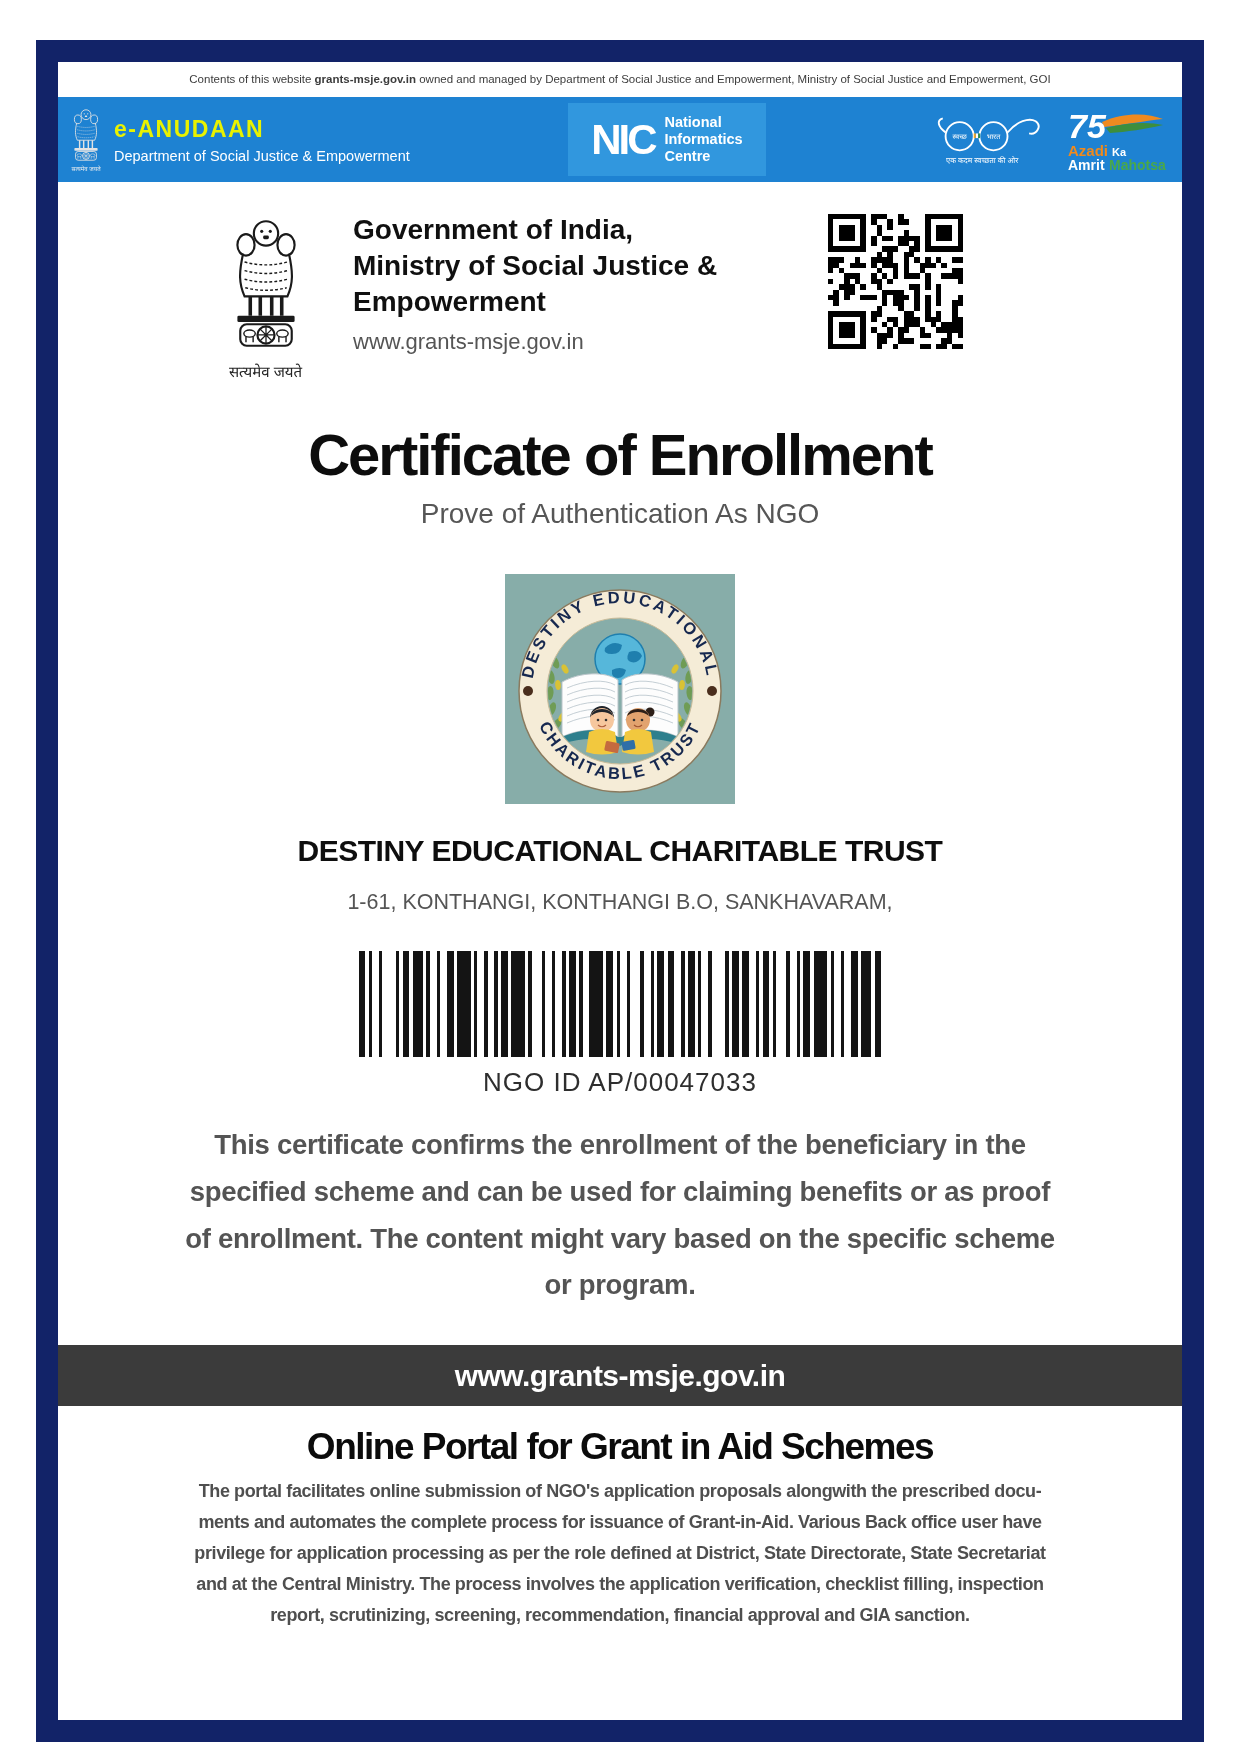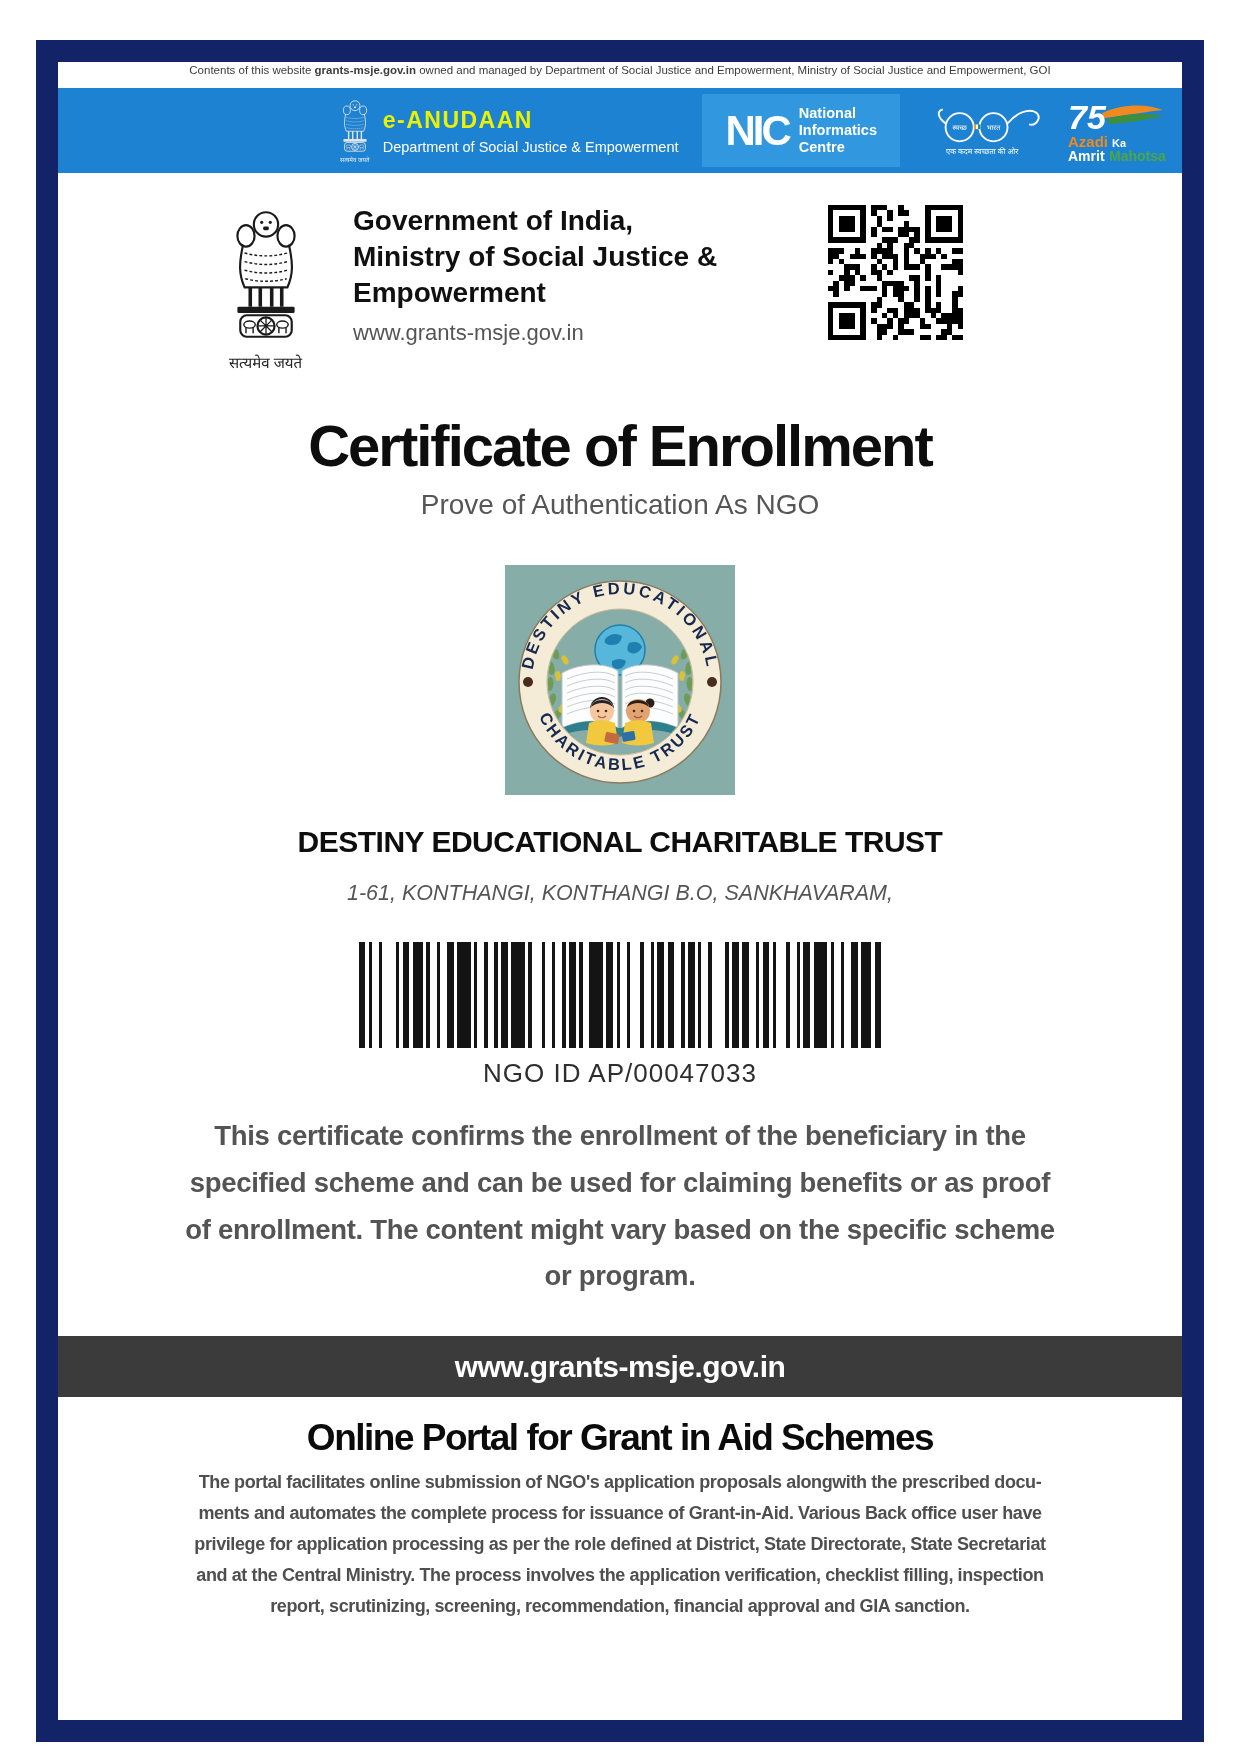--- a/index.html
+++ b/index.html
@@ -4,24 +4,24 @@
 <style>
   :root{
     --navy:#122368; --band:#1e82d2; --nicblue:#3197de; --yellow:#e9f200; --darkbar:#3b3b3b;
   }
   *{box-sizing:border-box;}
   body{margin:0; background:#fff; font-family:"Liberation Sans","DejaVu Sans",sans-serif;}
   .page{position:relative; width:1240px; height:1755px; background:#fff; overflow:hidden;}
   .frame{position:absolute; left:36px; top:40px; width:1168px; height:1702px; background:var(--navy); padding:22px;}
   .content{background:#fff; width:1124px; height:1658px; overflow:hidden;}
 
-  .disclaimer{text-align:center; font-size:11.5px; color:#3c3c3c; line-height:1.5;}
+  .disclaimer{text-align:center; font-size:11.5px; color:#3c3c3c; padding-top:9px; line-height:1.5;}
   .disclaimer b{font-weight:bold;}
 
-  .band{margin-top:9px; height:85px; background:var(--band); display:flex; align-items:center; justify-content:flex-end; padding:0 12px 0 10px;gap:24px;}
+  .band{margin-top:9px; height:85px; background:var(--band); display:flex; align-items:center; justify-content:space-between; padding:0 12px 0 10px;gap:24px;}
   .brand{display:flex; align-items:center; gap:10px;}
   .brand-emblem{text-align:center; color:#e3e3e3;}
   .brand-emblem svg{display:block; width:36px; height:58px;}
   .brand-emblem .cap{font-size:6px; color:#f0f0f0; margin-top:1px;}
   .brand-text .app{color:var(--yellow); font-weight:bold; font-size:23px; letter-spacing:1.5px;}
   .brand-text .dept{color:#fff; font-size:14.5px; margin-top:5px;}
 
   .nic-block{background:var(--nicblue); display:flex; align-items:center; gap:10px; padding:6px 23px; height:73px;}
   .nic-glyph{color:#fff; font-weight:bold; font-size:42px; letter-spacing:-3px; line-height:1;}
   .nic-text{color:#fff; font-weight:bold; font-size:14.5px; line-height:1.18;}
@@ -39,21 +39,21 @@
   .qr{width:135px; height:135px; flex:0 0 auto; margin-top:2px;}
   .qr svg{width:135px; height:135px; shape-rendering:crispEdges;}
 
   .cert-title{text-align:center; font-size:58px; font-weight:bold; color:#0d0d0d; margin-top:40px; letter-spacing:-2px;}
   .cert-sub{text-align:center; font-size:28px; color:#565656; margin-top:10px;}
 
   .ngo-logo{width:230px; height:230px; margin:44px auto 0;}
   .ngo-logo svg{width:230px; height:230px; display:block;}
 
   .org-name{text-align:center; font-size:30px; font-weight:bold; color:#0e0e0e; margin-top:30px; letter-spacing:-0.5px;}
-  .address{text-align:center; font-size:21.5px; color:#555; margin-top:14px; line-height:1.9;font-style:italic;}
+  .address{text-align:center; font-size:21.5px; color:#555; margin-top:14px; line-height:1.9;}
 
   .barcode{display:flex; justify-content:center; align-items:stretch; height:106px; margin-top:28px;}
   .barcode div{flex:0 0 auto; height:100%;}
   .ngo-id{text-align:center; font-size:26px; color:#2e2e2e; margin-top:10px; letter-spacing:1px;}
 
   .description{text-align:center; font-size:27.5px; font-weight:bold; color:#545454; margin-top:24px; line-height:1.7; letter-spacing:-0.3px; padding:0 45px;}
 
   .url-bar{margin-top:36px; height:61px; background:var(--darkbar); color:#fff; font-size:30px; font-weight:bold; display:flex; align-items:center; justify-content:center; letter-spacing:-0.5px;}
   .portal-heading{text-align:center; font-size:37px; font-weight:bold; color:#0b0b0b; margin-top:20px; letter-spacing:-1.5px;}
   .portal-para{text-align:center; font-size:18px; font-weight:bold; color:#4f4f4f; margin-top:8px; line-height:1.72; letter-spacing:-0.4px; padding:0 38px;}

